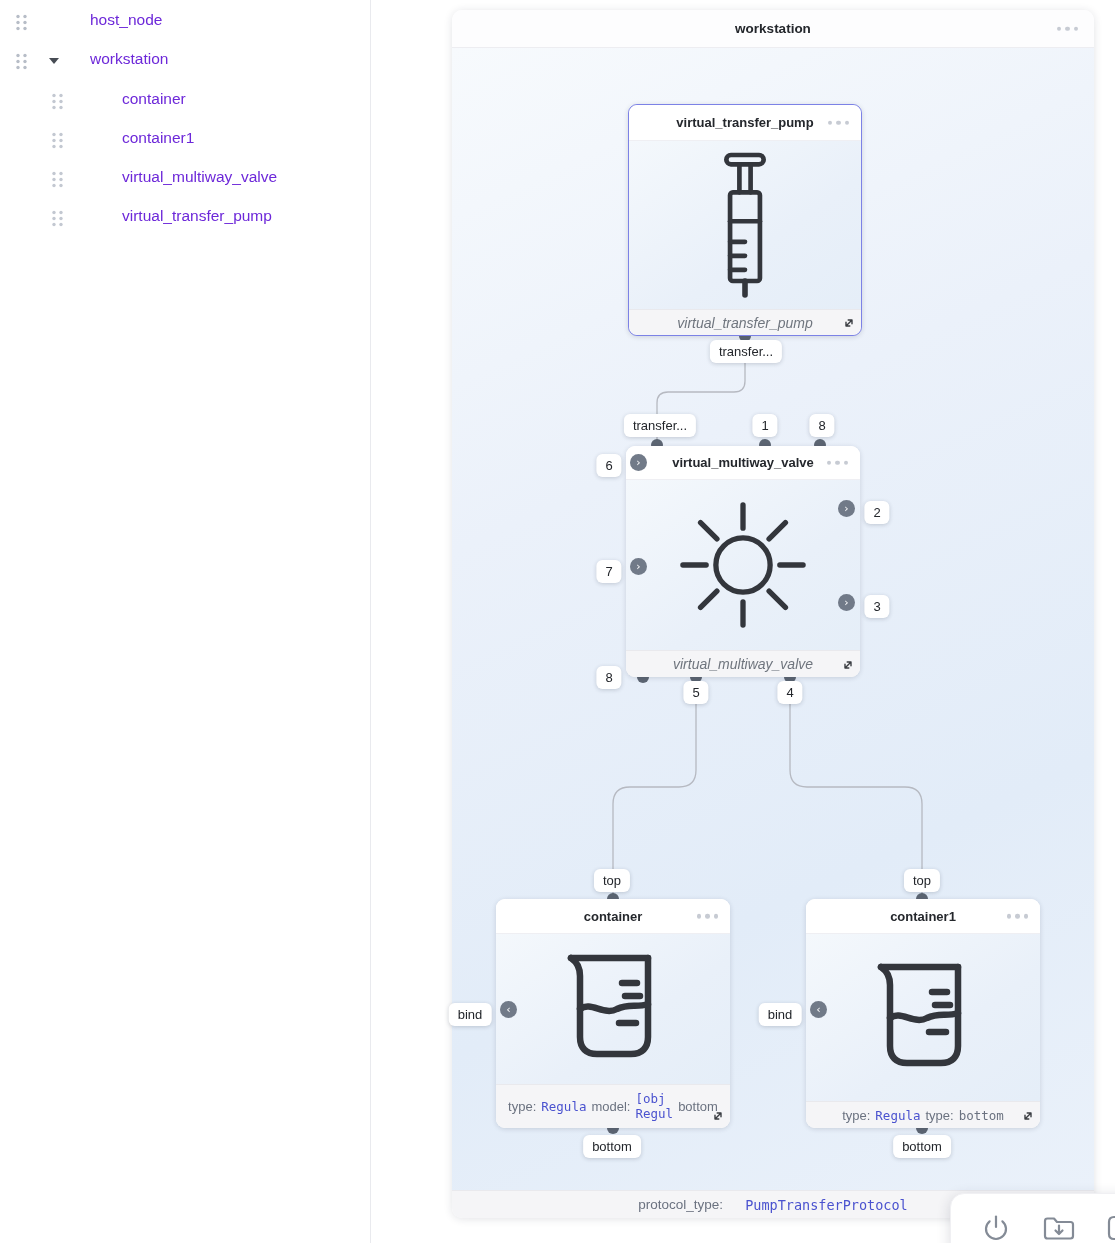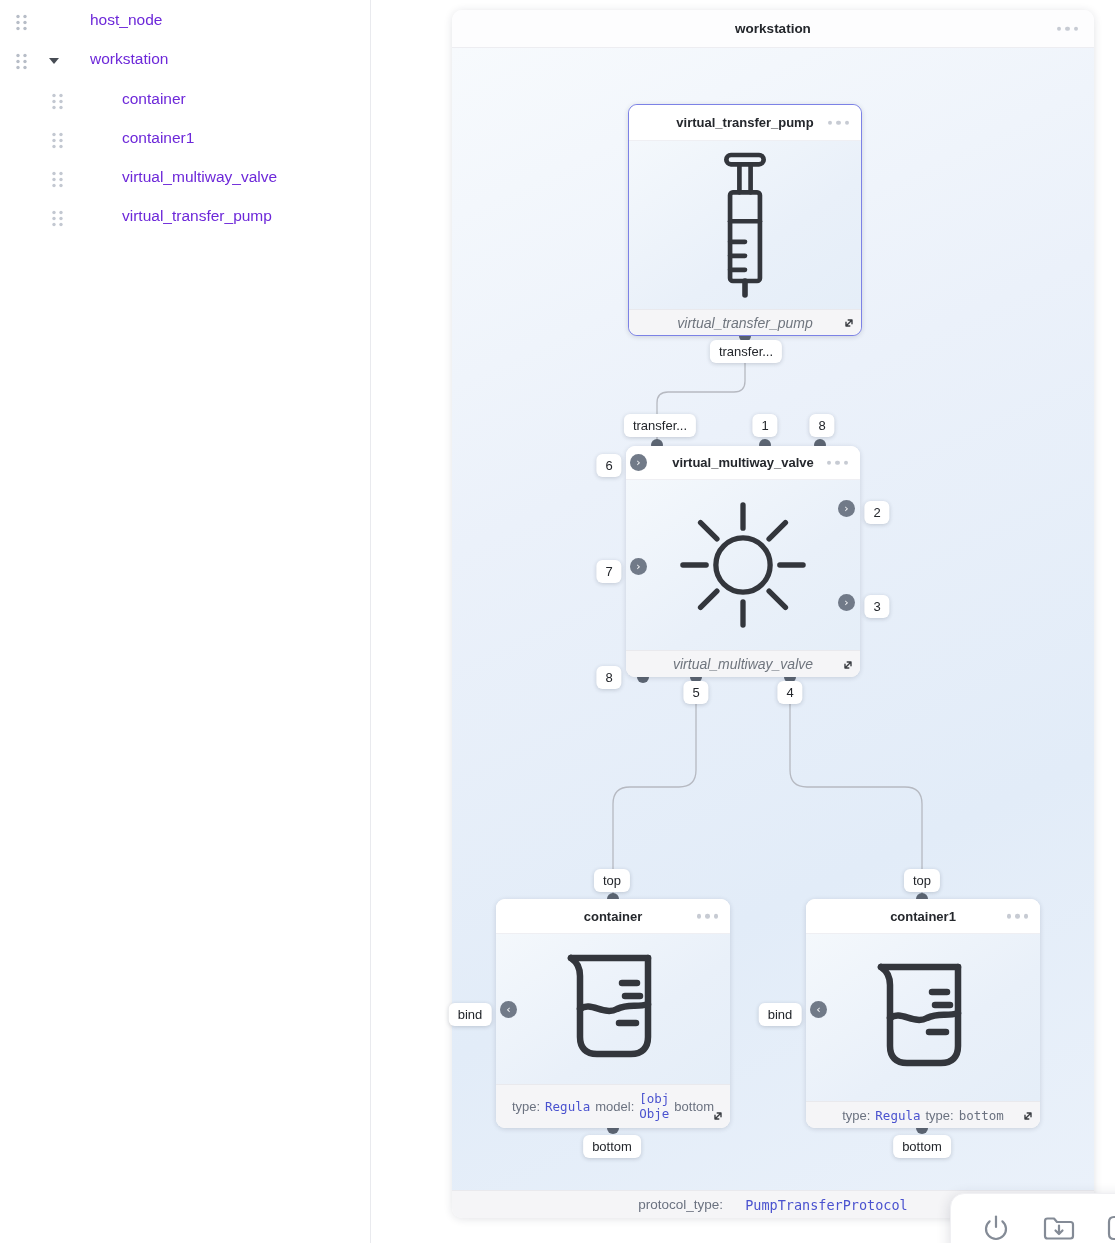--- a/index.html
+++ b/index.html
@@ -288,21 +288,21 @@
         </g>
       </svg>
     </div>
     <div class="node-footer" style="height:44px;">
       <div class="fields">
         <span>type:</span>
         <span class="mono-blue">Regula</span>
         <span>model:</span>
         <span class="two-line mono-blue">
           <span>[obj</span>
-          <span>Obje</span>
+          <span>Regul</span>
         </span>
         <span>bottom</span>
       </div>
       <svg class="resize" viewBox="0 0 14 14">
         <path d="M4,10 L10,4 M10,4 H6.2 M10,4 V7.8 M4,10 H7.8 M4,10 V6.2" stroke="#3a3d42" stroke-width="1.4" fill="none" stroke-linecap="round"></path>
       </svg>
     </div>
   </div>
   <span class="pchev" style="left:500px; top:1001px;">‹</span>
 

